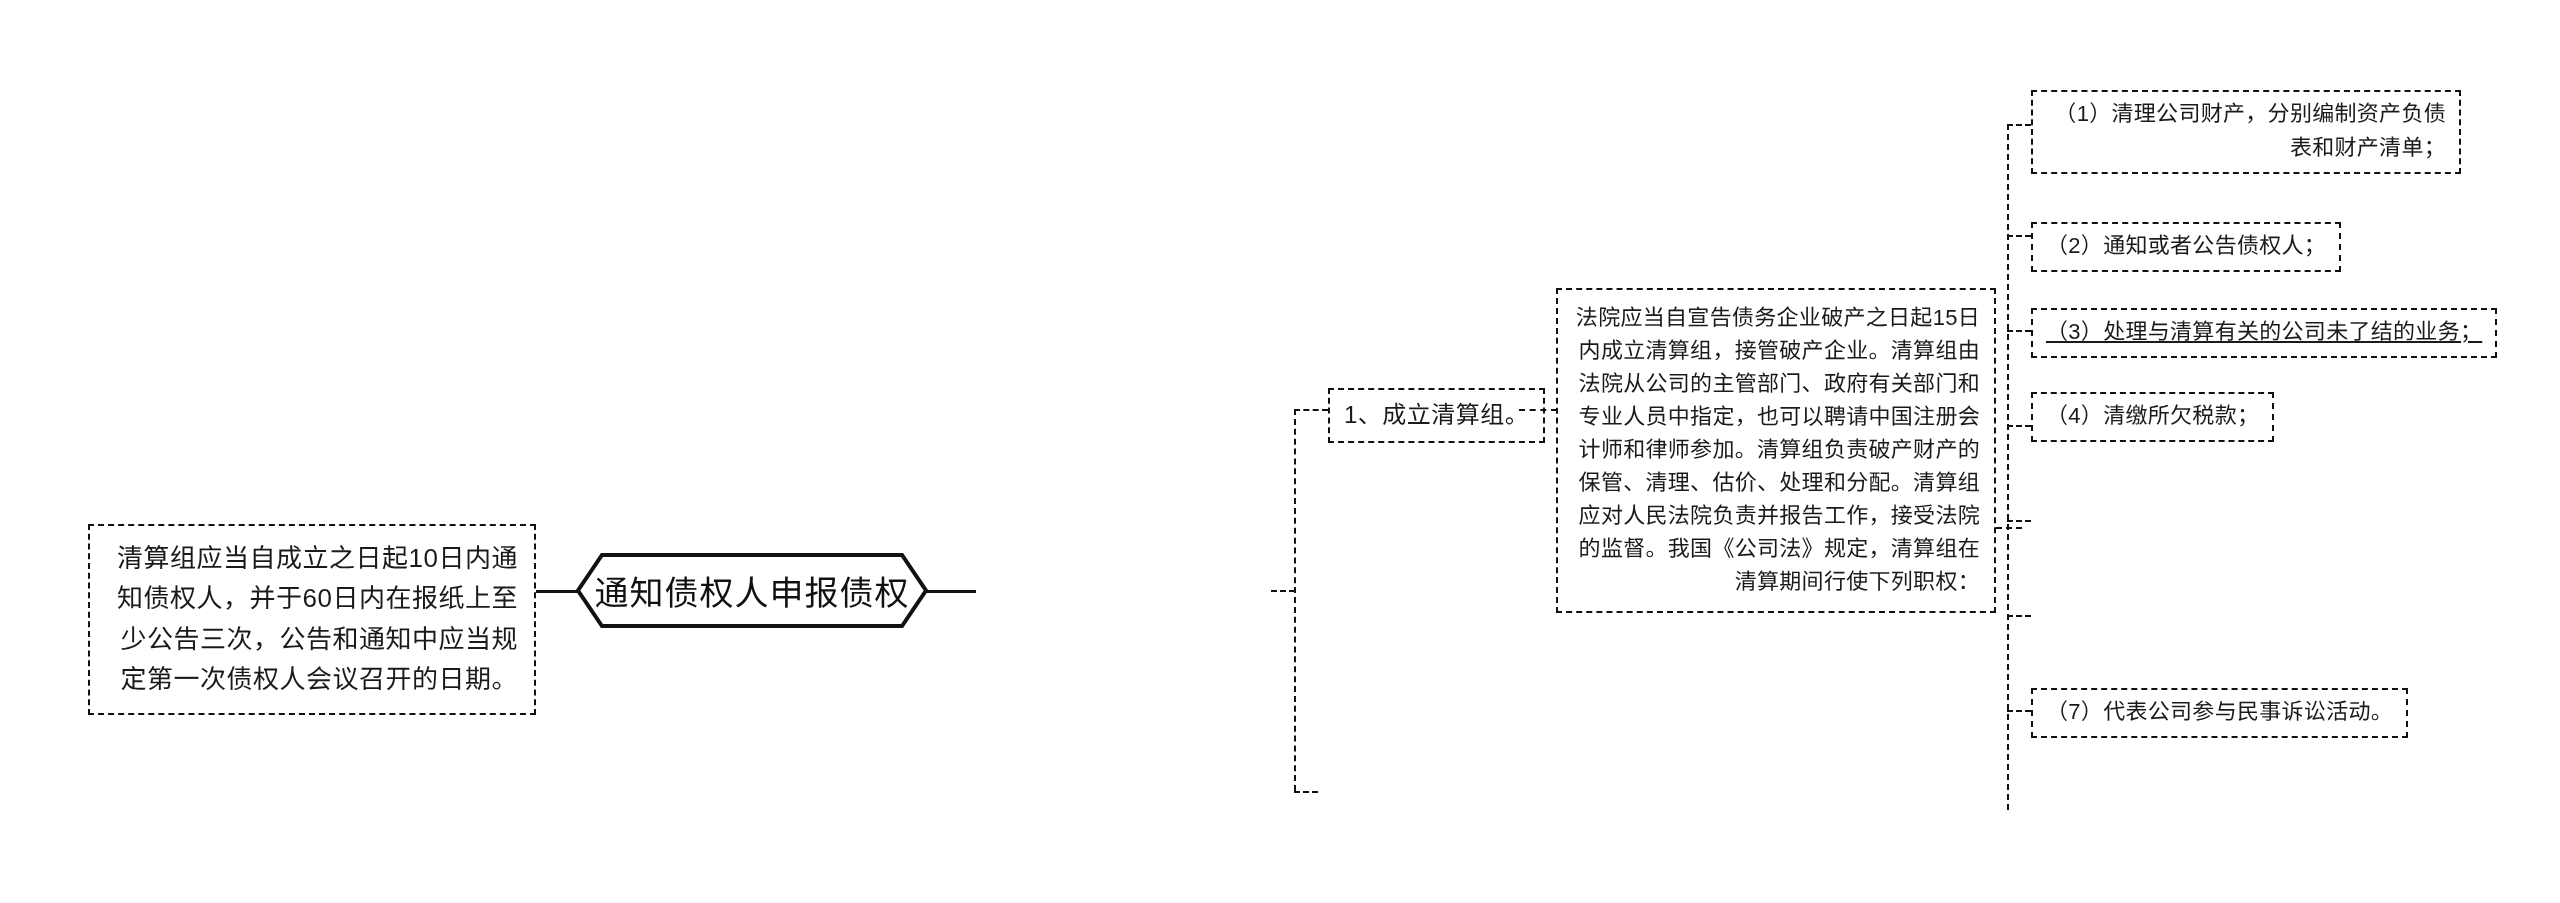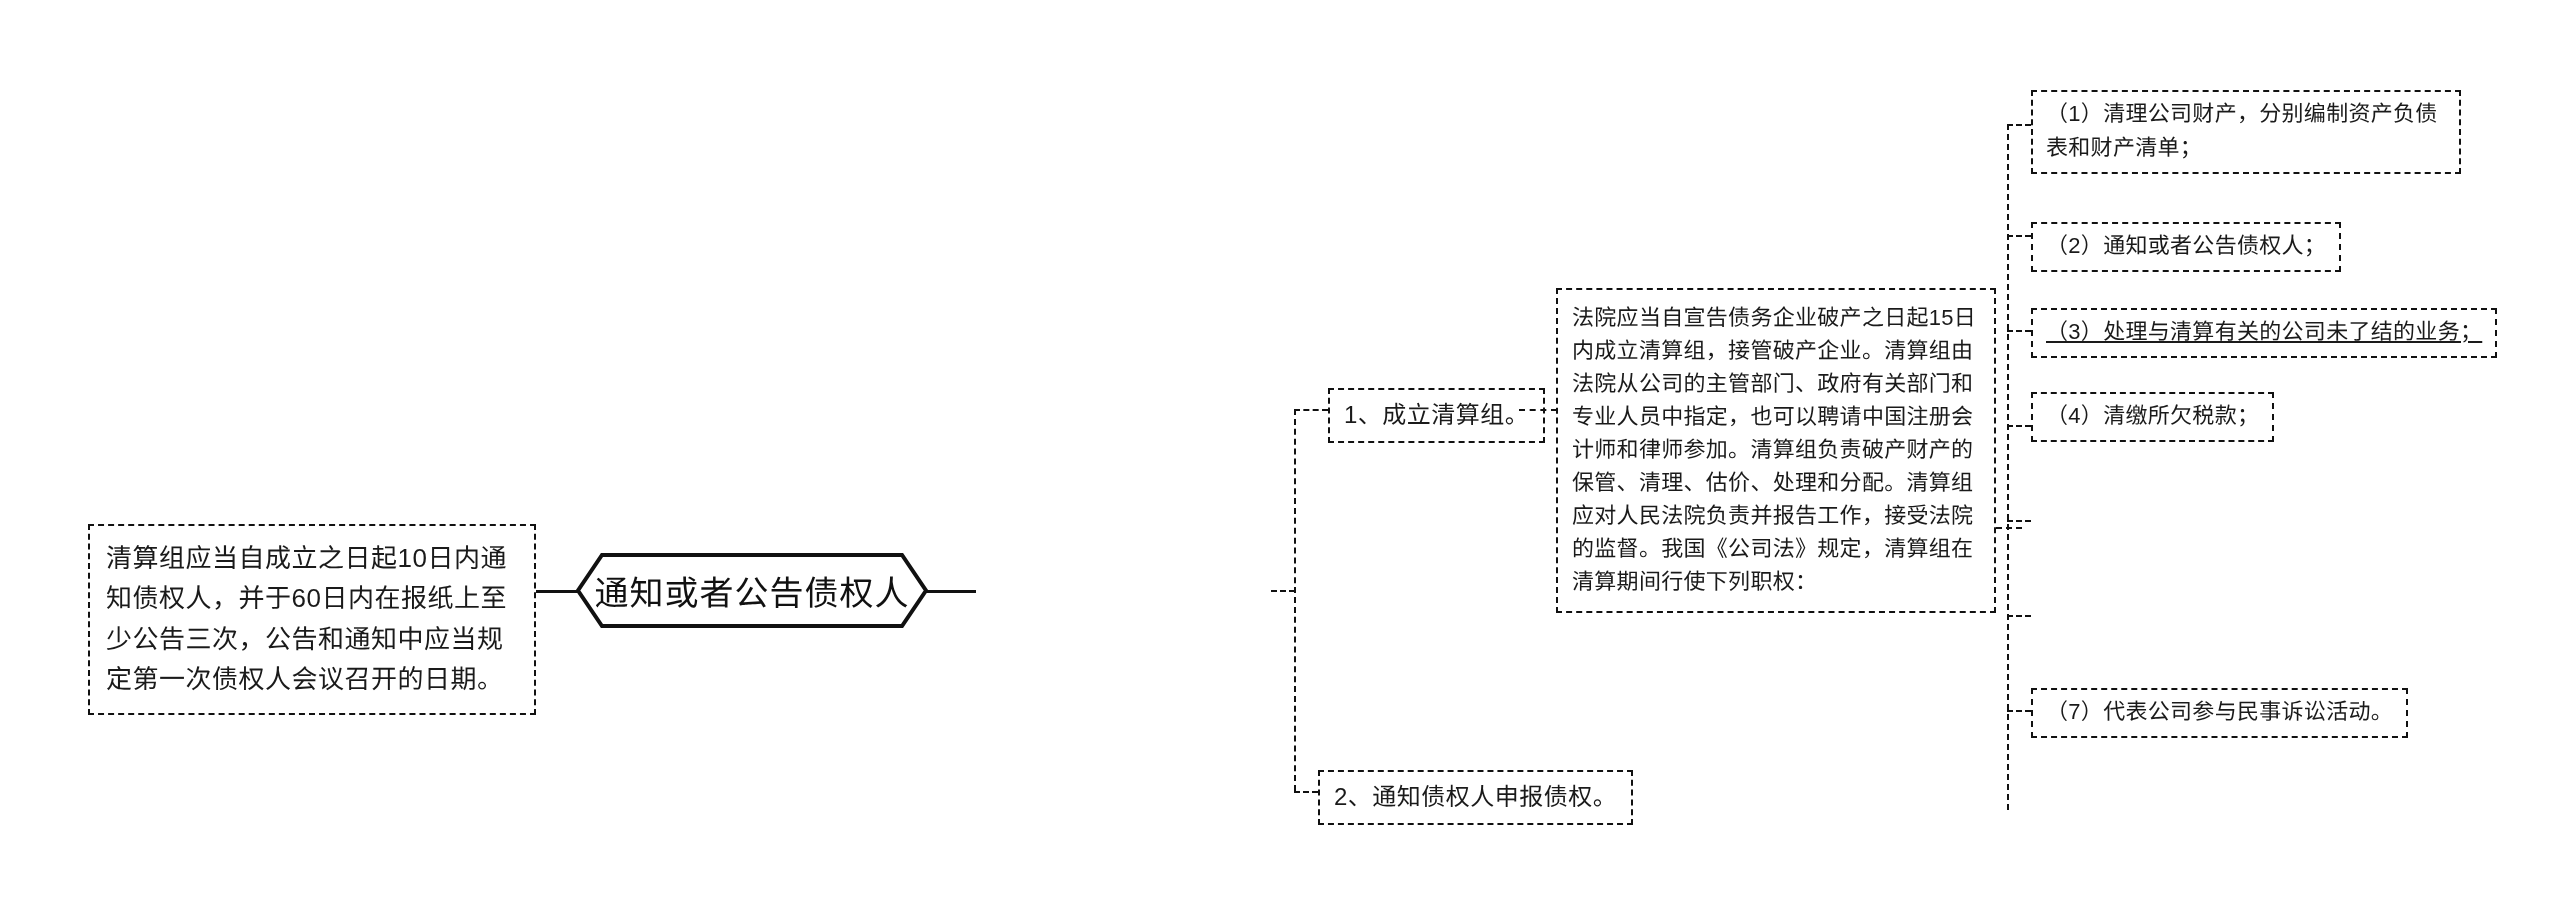--- a/index.html
+++ b/index.html
@@ -26,20 +26,21 @@
     position: absolute;
     box-sizing: border-box;
     background: #ffffff;
     color: #1a1a1a;
     line-height: 1.55;
     white-space: pre-wrap;
     word-break: break-all;
   }
   .dashed {
     border: 2px dashed #111111;
+    text-align: right;
   }
 
   
   .node-left-detail {
     left: 88px;
     top: 524px;
     width: 448px;
     padding: 12px 16px 14px 16px;
     font-size: 26px;
     letter-spacing: 0.5px;
@@ -140,34 +141,33 @@
 <div id="canvas">
 
   <div class="node dashed node-left-detail">清算组应当自成立之日起10日内通知债权人，并于60日内在报纸上至少公告三次，公告和通知中应当规定第一次债权人会议召开的日期。</div>
 
   <div class="conn conn-solid-h" style="left:536px; top:590px; width:42px;"></div>
 
   <div class="hex-wrap">
     <svg class="hex-svg" viewBox="0 0 352 75" preserveAspectRatio="none">
       <polygon points="26,2 326,2 350,37.5 326,73 26,73 2,37.5" fill="#ffffff" stroke="#111111" stroke-width="4" stroke-linejoin="miter"></polygon>
     </svg>
-    <div class="hex-label">通知或者公告债权人</div>
+    <div class="hex-label">通知债权人申报债权</div>
   </div>
 
   <div class="conn conn-solid-h" style="left:926px; top:590px; width:50px;"></div>
 
 
   <div class="conn conn-dash-h" style="left:1271px; top:590px; width:24px;"></div>
   <div class="conn conn-dash-v" style="left:1294px; top:409px; height:382px;"></div>
   <div class="conn conn-dash-h" style="left:1294px; top:409px; width:34px;"></div>
   <div class="conn conn-dash-h" style="left:1294px; top:791px; width:24px;"></div>
 
   <div class="node dashed node-l2 node-l2-a">1、成立清算组。</div>
 
-  <div class="node dashed node-l2 node-l2-b">2、通知债权人申报债权。</div>
 
   <div class="conn conn-dash-h" style="left:1519px; top:409px; width:38px;"></div>
 
   <div class="node dashed node-para">法院应当自宣告债务企业破产之日起15日内成立清算组，接管破产企业。清算组由法院从公司的主管部门、政府有关部门和专业人员中指定，也可以聘请中国注册会计师和律师参加。清算组负责破产财产的保管、清理、估价、处理和分配。清算组应对人民法院负责并报告工作，接受法院的监督。我国《公司法》规定，清算组在清算期间行使下列职权：</div>
 
   <div class="conn conn-dash-h" style="left:1996px; top:527px; width:26px;"></div>
   <div class="conn conn-dash-v" style="left:2007px; top:124px; height:686px;"></div>
 
   <div class="conn conn-dash-h" style="left:2007px; top:124px;  width:24px;"></div>
   <div class="conn conn-dash-h" style="left:2007px; top:235px;  width:24px;"></div>

